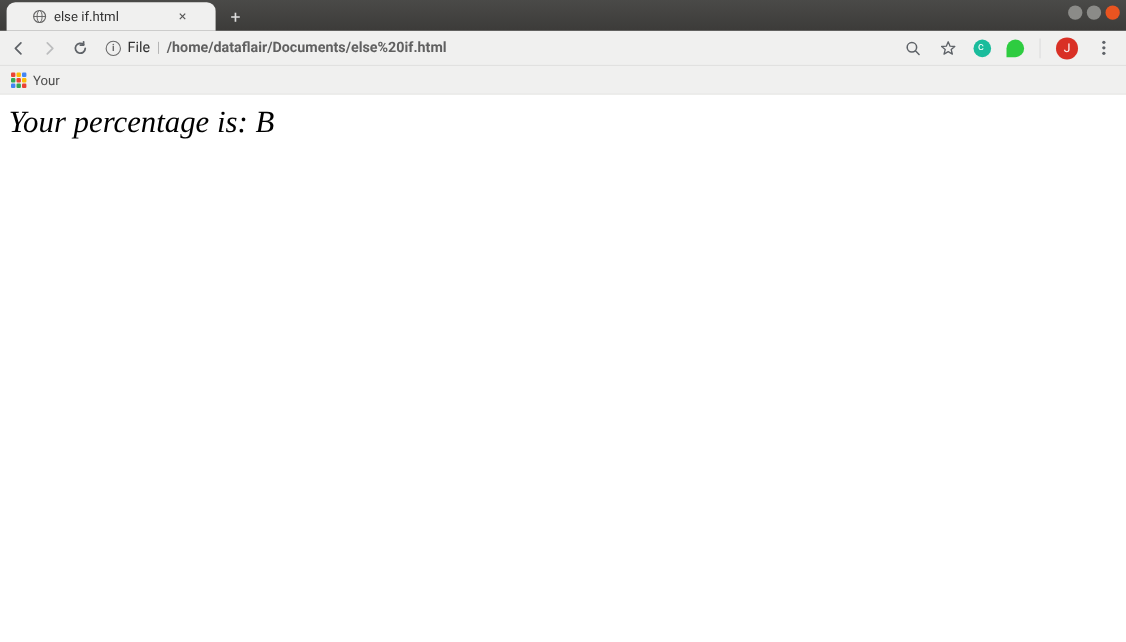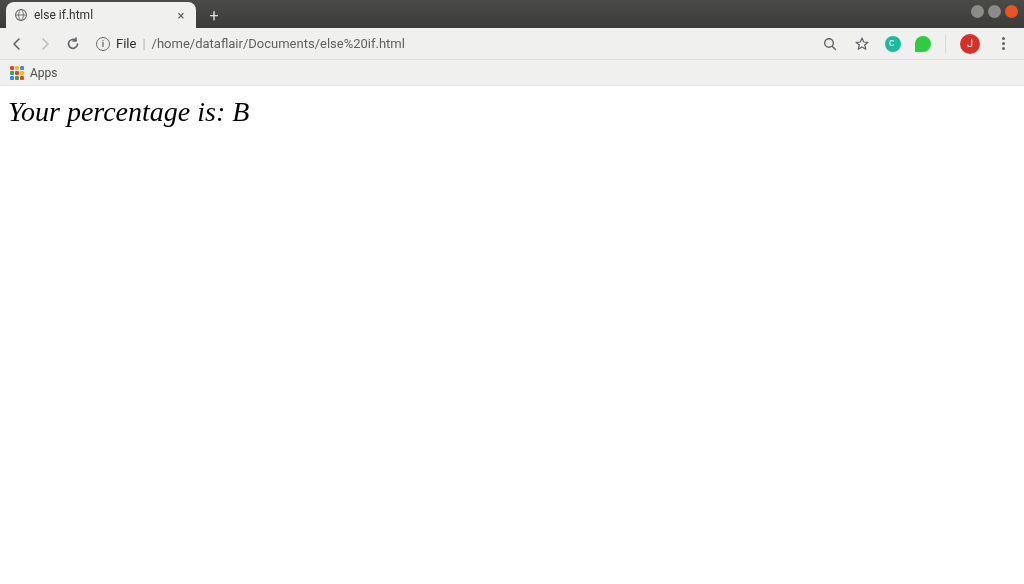--- a/index.html
+++ b/index.html
@@ -18,21 +18,21 @@
       padding-left: 6px;
       position: relative;
     }
     .tab {
       background: #f0f0ef;
       height: 26px;
       min-width: 190px;
       border-radius: 8px 8px 0 0;
       display: flex;
       align-items: center;
-      padding: 0 8px;
+      padding: 0 23px;
       gap: 6px;
       font-size: 12px;
       color: #333;
       position: relative;
     }
     .tab-favicon {
       width: 14px;
       height: 14px;
       display: inline-flex;
       align-items: center;
@@ -86,21 +86,21 @@
       color: #6b6b6b;
       padding-left: 4px;
     }
     .info-icon {
       width: 14px; height: 14px; border: 1.2px solid #6b6b6b; border-radius: 50%;
       display: inline-flex; align-items: center; justify-content: center;
       font-size: 9px; font-weight: bold; color: #6b6b6b;
     }
     .file-label { color: #303030; }
     .addr-sep { color: #b5b5b5; }
-    .addr-path { color: #606060; }
+    .addr-path { color: #606060; font-weight: bold; }
     .right-icons {
       display: flex; align-items: center; gap: 14px;
       padding-right: 4px;
     }
     .right-icons .divider { width: 1px; height: 18px; background: #dcdcdc; }
     .ext-icon { width: 16px; height: 16px; border-radius: 50%; display:inline-block; }
     .ext-teal { background: #1abc9c; border-radius: 50%; position: relative; }
     .ext-teal::after { content: "c"; color: #fff; font-size: 10px; position: absolute; left: 4px; top: 1px; }
     .ext-green { background: #2ecc40; border-radius: 50% 50% 50% 0; }
     .avatar {
@@ -226,18 +226,18 @@
     <span></span>
       <span></span>
       <span></span>
       <span></span>
       <span></span>
       <span></span>
       <span></span>
       <span></span>
       <span></span>
   </span>
-  <span>Apps</span>
+  <span>Your</span>
 </div>
 
 <div class="page-content">
   <h1>Your percentage is: B</h1>
 </div>
 
 </body></html>

